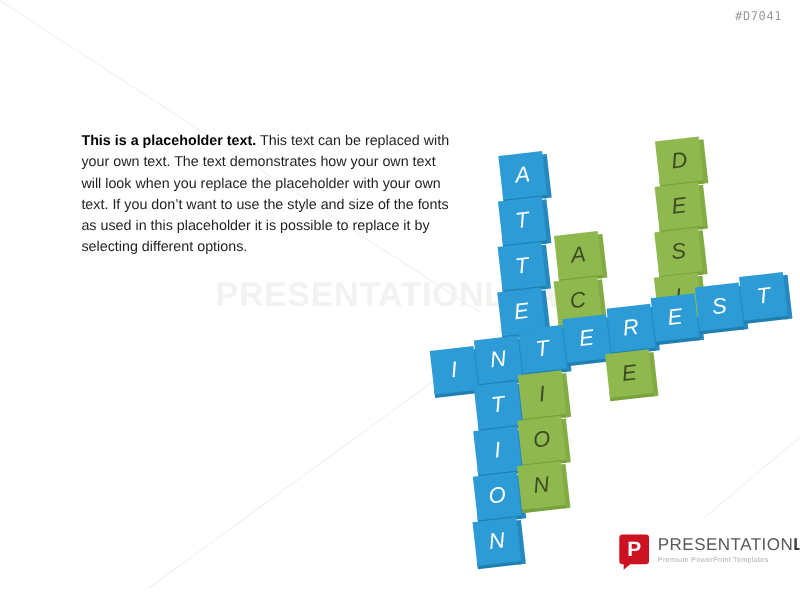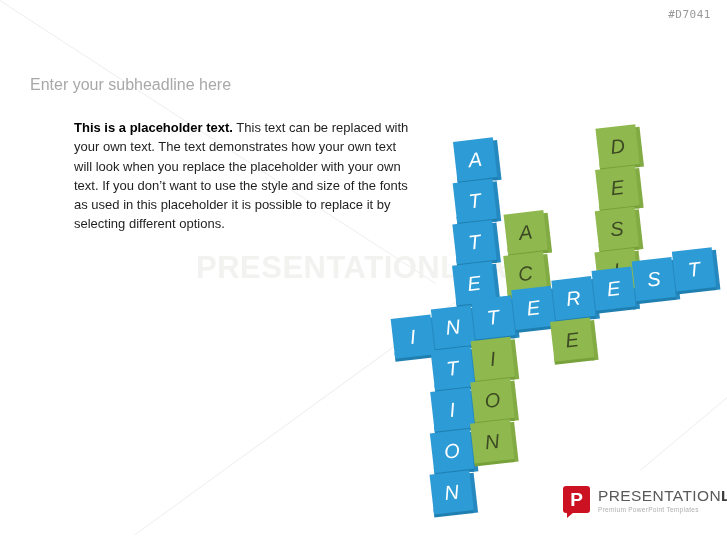--- a/index.html
+++ b/index.html
@@ -214,21 +214,20 @@
 
 <div id="slide">
 
   <div class="hairline" style="left:0px; top:0px; width:520px; height:1px; transform: rotate(33deg);"></div>
   <div class="hairline" style="left:120px; top:545px; width:480px; height:1px; transform: rotate(-36deg);"></div>
   <div class="hairline" style="left:640px; top:470px; width:160px; height:1px; transform: rotate(-40deg);"></div>
 
   <div id="doc-code">#D7041</div>
 
 
-  <div id="subheadline">Enter your subheadline here</div>
 
   <div id="body-text">
     <span class="lead">This is a placeholder text.</span><span> This text can be replaced with your own text. The text demonstrates how your own text will look when you replace the placeholder with your own text. If you don’t want to use the style and size of the fonts as used in this placeholder it is possible to replace it by selecting different options.</span>
   </div>
 
   <div id="watermark">
     <span class="wm-pres">PRESENTATION</span><span class="wm-load">LOAD</span>
   </div>
 
   <div id="crossword">

